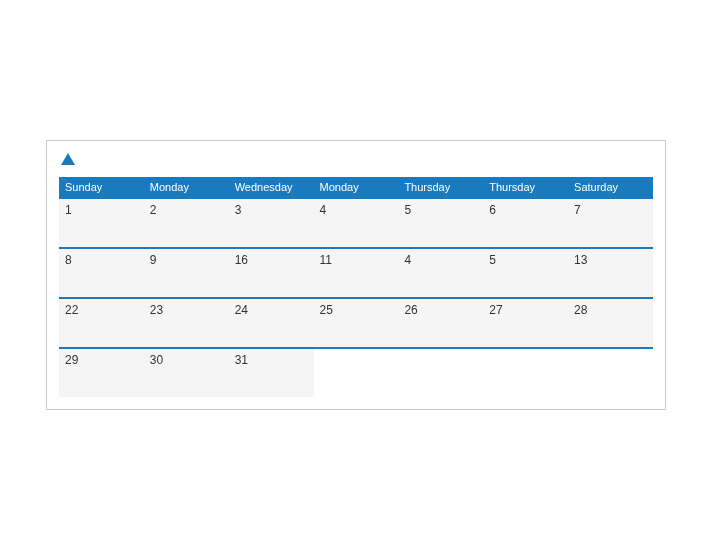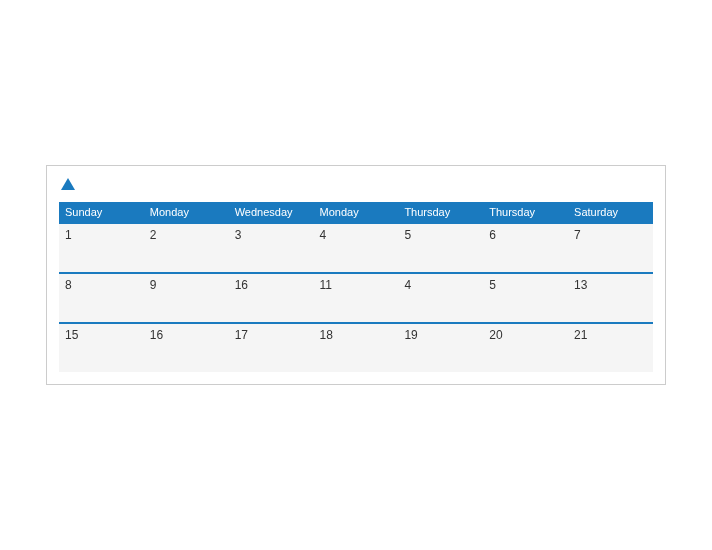--- a/index.html
+++ b/index.html
@@ -143,23 +143,32 @@
         <tr>
           <td><span class="day-num">8</span></td>
           <td><span class="day-num">9</span></td>
           <td><span class="day-num">16</span></td>
           <td><span class="day-num">11</span></td>
           <td><span class="day-num">4</span></td>
           <td><span class="day-num">5</span></td>
           <td><span class="day-num">13</span></td>
         </tr>
         <tr>
-          <td><span class="day-num">15</span></td>
-          <td><span class="day-num">16</span></td>
-          <td><span class="day-num">17</span></td>
-          <td><span class="day-num">18</span></td>
-          <td><span class="day-num">19</span></td>
-          <td><span class="day-num">20</span></td>
-          <td><span class="day-num">21</span></td>
+          <td><span class="day-num">22</span></td>
+          <td><span class="day-num">23</span></td>
+          <td><span class="day-num">24</span></td>
+          <td><span class="day-num">25</span></td>
+          <td><span class="day-num">26</span></td>
+          <td><span class="day-num">27</span></td>
+          <td><span class="day-num">28</span></td>
+        </tr>
+        <tr>
+          <td><span class="day-num">29</span></td>
+          <td><span class="day-num">30</span></td>
+          <td><span class="day-num">31</span></td>
+          <td class="empty"></td>
+          <td class="empty"></td>
+          <td class="empty"></td>
+          <td class="empty"></td>
         </tr>
       </tbody>
   </table>
 </div>
 
 </body></html>

